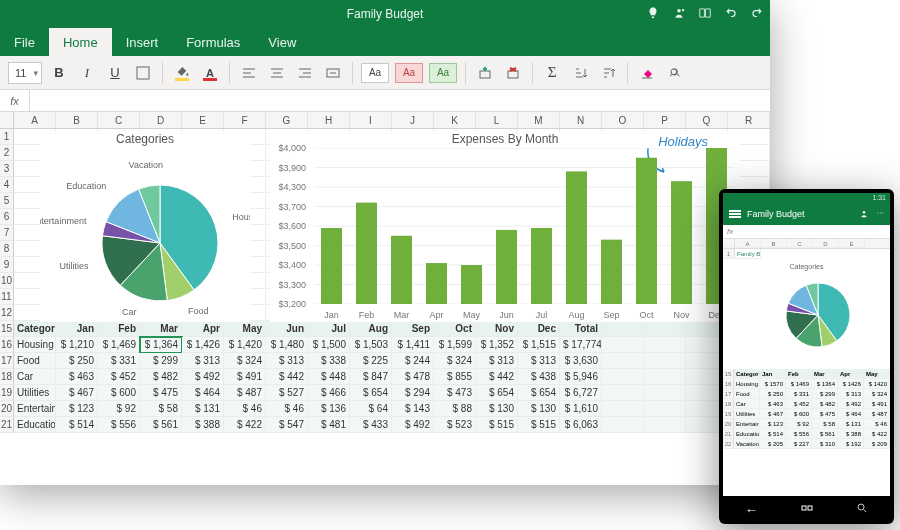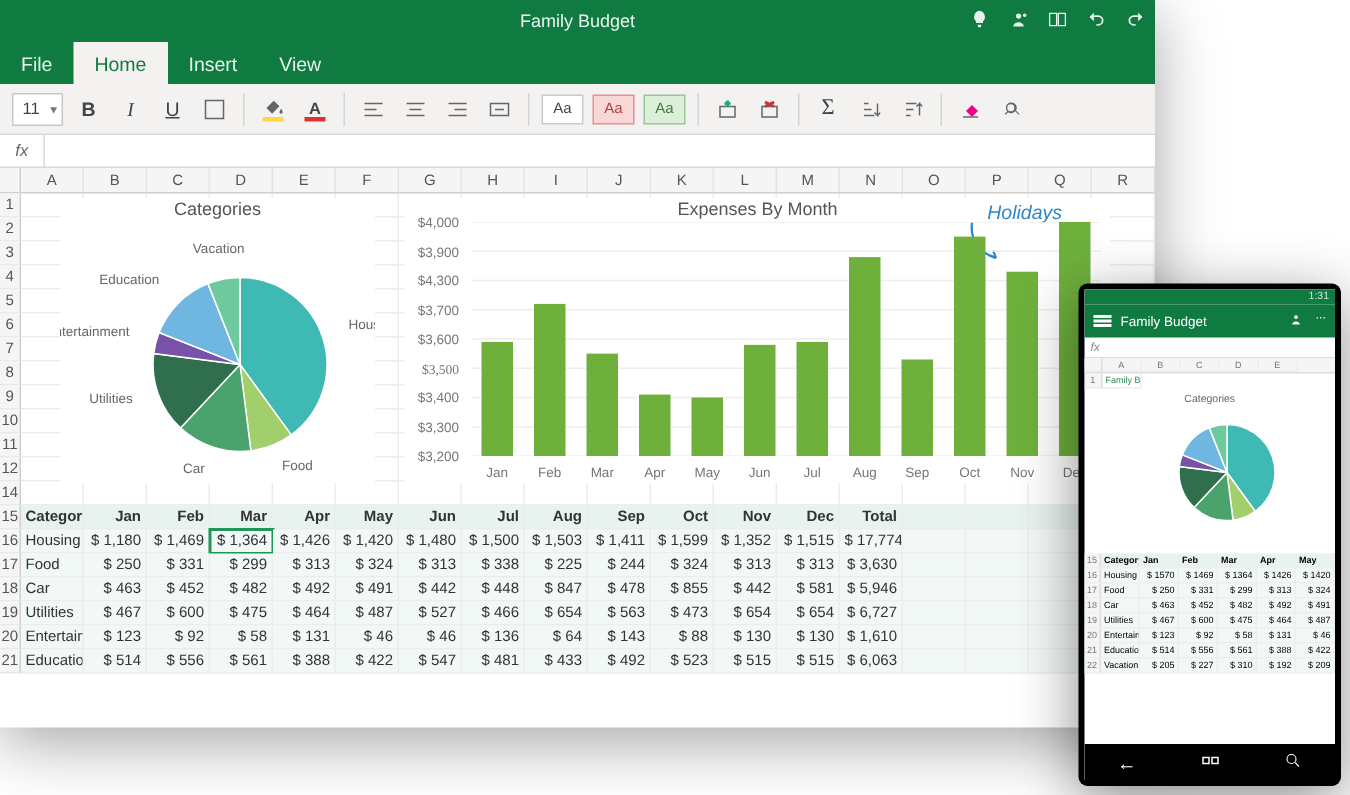--- a/index.html
+++ b/index.html
@@ -108,20 +108,21 @@
       <span><svg viewBox="0 0 24 24">
             <path d="M15 14l5-5-5-5v3h-5a6 6 0 00-6 6 6 6 0 006 6h2v-2h-2a4 4 0 010-8h5v5z"></path>
           </svg></span>
     </div>
   </div>
 
   <div class="tabs" id="tabs">
       <div class="tab">File</div>
       <div class="tab active">Home</div>
       <div class="tab">Insert</div>
+      <div class="tab">Formulas</div>
       <div class="tab">View</div>
     </div>
 
   <div class="ribbon">
     <div class="size-select">11</div>
     <div class="rbtn b">B</div>
     <div class="rbtn i">I</div>
     <div class="rbtn u">U</div>
     <div class="rbtn">
         <svg width="14" height="14">
@@ -476,41 +477,20 @@
           <div class="cell"></div>
           <div class="cell"></div>
           <div class="cell"></div>
           <div class="cell"></div>
           <div class="cell"></div>
           <div class="cell"></div>
           <div class="cell"></div>
           <div class="cell"></div>
           <div class="cell"></div>
         </div>
-        <div class="row">
-          <div class="rh">14</div>
-          <div class="cell"></div>
-          <div class="cell"></div>
-          <div class="cell"></div>
-          <div class="cell"></div>
-          <div class="cell"></div>
-          <div class="cell"></div>
-          <div class="cell"></div>
-          <div class="cell"></div>
-          <div class="cell"></div>
-          <div class="cell"></div>
-          <div class="cell"></div>
-          <div class="cell"></div>
-          <div class="cell"></div>
-          <div class="cell"></div>
-          <div class="cell"></div>
-          <div class="cell"></div>
-          <div class="cell"></div>
-          <div class="cell"></div>
-        </div>
         <div class="row hdr">
           <div class="rh">15</div>
           <div class="cell">Category</div>
           <div class="cell num">Jan</div>
           <div class="cell num">Feb</div>
           <div class="cell num">Mar</div>
           <div class="cell num">Apr</div>
           <div class="cell num">May</div>
           <div class="cell num">Jun</div>
           <div class="cell num">Jul</div>
@@ -521,21 +501,21 @@
           <div class="cell num">Dec</div>
           <div class="cell num">Total</div>
           <div class="cell"></div>
           <div class="cell"></div>
           <div class="cell"></div>
           <div class="cell"></div>
         </div>
         <div class="row data">
           <div class="rh">16</div>
           <div class="cell">Housing</div>
-          <div class="cell num">$   1,180</div>
+          <div class="cell num">$   1,210</div>
           <div class="cell num">$   1,469</div>
           <div class="cell num sel-cell">$   1,364</div>
           <div class="cell num">$   1,426</div>
           <div class="cell num">$   1,420</div>
           <div class="cell num">$   1,480</div>
           <div class="cell num">$   1,500</div>
           <div class="cell num">$   1,503</div>
           <div class="cell num">$   1,411</div>
           <div class="cell num">$   1,599</div>
           <div class="cell num">$   1,352</div>
@@ -574,39 +554,39 @@
           <div class="cell num">$   452</div>
           <div class="cell num">$   482</div>
           <div class="cell num">$   492</div>
           <div class="cell num">$   491</div>
           <div class="cell num">$   442</div>
           <div class="cell num">$   448</div>
           <div class="cell num">$   847</div>
           <div class="cell num">$   478</div>
           <div class="cell num">$   855</div>
           <div class="cell num">$   442</div>
-          <div class="cell num">$   581</div>
+          <div class="cell num">$   438</div>
           <div class="cell num">$   5,946</div>
           <div class="cell"></div>
           <div class="cell"></div>
           <div class="cell"></div>
           <div class="cell"></div>
         </div>
         <div class="row data">
           <div class="rh">19</div>
           <div class="cell">Utilities</div>
           <div class="cell num">$   467</div>
           <div class="cell num">$   600</div>
           <div class="cell num">$   475</div>
           <div class="cell num">$   464</div>
           <div class="cell num">$   487</div>
           <div class="cell num">$   527</div>
           <div class="cell num">$   466</div>
           <div class="cell num">$   654</div>
-          <div class="cell num">$   563</div>
+          <div class="cell num">$   294</div>
           <div class="cell num">$   473</div>
           <div class="cell num">$   654</div>
           <div class="cell num">$   654</div>
           <div class="cell num">$   6,727</div>
           <div class="cell"></div>
           <div class="cell"></div>
           <div class="cell"></div>
           <div class="cell"></div>
         </div>
         <div class="row data">
@@ -679,21 +659,21 @@
           <span>Holidays</span>
           <svg width="26" height="30">
               <path d="M4 2 Q 2 20 20 26" fill="none" stroke="#2f87c9" stroke-width="1.5"></path>
               <path d="M20 26 l-5 -2 m5 2 l-2 -5" fill="none" stroke="#2f87c9" stroke-width="1.5"></path>
             </svg>
         </div>
         <div class="bar-yaxis" id="baryaxis">
             <div style="bottom: 0%;">$3,200</div>
             <div style="bottom: 12.5%;">$3,300</div>
             <div style="bottom: 25%;">$3,400</div>
-            <div style="bottom: 37.5%; font-family: Liberation Serif, serif;">$3,500</div>
+            <div style="bottom: 37.5%;">$3,500</div>
             <div style="bottom: 50%;">$3,600</div>
             <div style="bottom: 62.5%;">$3,700</div>
             <div style="bottom: 75%;">$4,300</div>
             <div style="bottom: 87.5%;">$3,900</div>
             <div style="bottom: 100%;">$4,000</div>
           </div>
         <div class="bar-plot"><svg id="barsvg" width="100%" height="100%" preserveAspectRatio="none" viewBox="0 0 400 150">
               <line x1="0" x2="400" y1="150" y2="150" stroke="#eee"></line>
               <line x1="0" x2="400" y1="131.25" y2="131.25" stroke="#eee"></line>
               <line x1="0" x2="400" y1="112.5" y2="112.5" stroke="#eee"></line>

